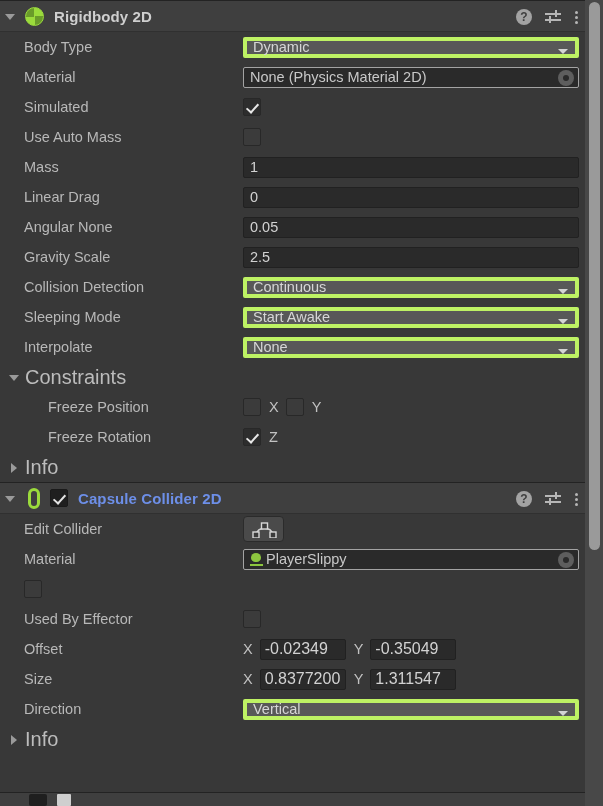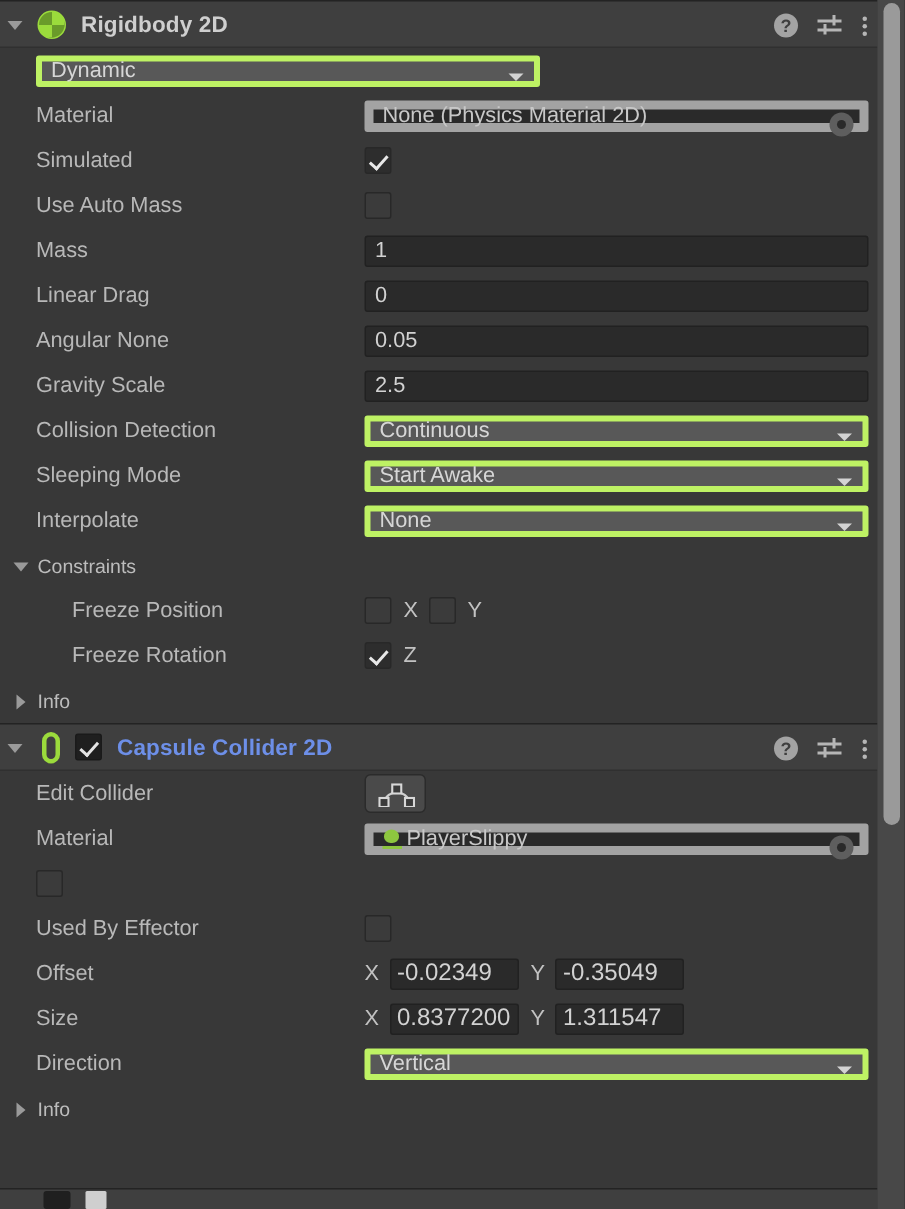--- a/index.html
+++ b/index.html
@@ -142,21 +142,21 @@
   .dropdown .dd-arrow {
     position: absolute; right: 7px; top: 8px;
     border-left: 5px solid transparent;
     border-right: 5px solid transparent;
     border-top: 5px solid #d3d3d3;
   }
   
   .objfield {
     width: 336px; height: 21px;
     background: #2a2a2a;
-    border: 6px solid #a3a3a3; border-radius: 2px;
+    border: 1px solid #a3a3a3; border-radius: 2px;
     display: flex; align-items: center;
     padding: 0 4px 0 6px;
     color: #c8c8c8; font-size: 14.5px;
     position: relative;
   }
   .objfield .pick {
     position: absolute; right: 4px; top: 2px;
     width: 16px; height: 16px; border-radius: 50%;
     background: #5e5e5e;
     display: flex; align-items: center; justify-content: center;
@@ -214,21 +214,21 @@
     border: 1px solid #212121; border-radius: 2px;
     display: flex; align-items: center;
     padding: 0 4px;
     color: #d2d2d2; font-size: 16px;
     overflow: hidden; white-space: nowrap;
   }
 
   
   .srow {
     height: 30px; display: flex; align-items: center;
-    padding-left: 8px; color: #bcbcbc; font-size: 13px;
+    padding-left: 8px; color: #bcbcbc; font-size: 20px;
   }
   .srow .foldout { margin-right: 4px; }
 
   
   .editbtn {
     width: 41px; height: 26px;
     background: #4a4a4a;
     border: 1px solid #2b2b2b; border-radius: 4px;
     position: relative;
   }
@@ -291,20 +291,21 @@
               <i class="k2"></i>
             </div>
             <div class="ico-kebab">
               <i></i>
               <i></i>
               <i></i>
             </div>
           </div>
         </div>
         <div class="row">
+          <div class="label">Body Type</div>
           <div class="field-area">
             <div class="dropdown">
               <span>Dynamic</span>
               <span class="dd-arrow"></span>
             </div>
           </div>
         </div>
         <div class="row">
           <div class="label">Material</div>
           <div class="field-area">

